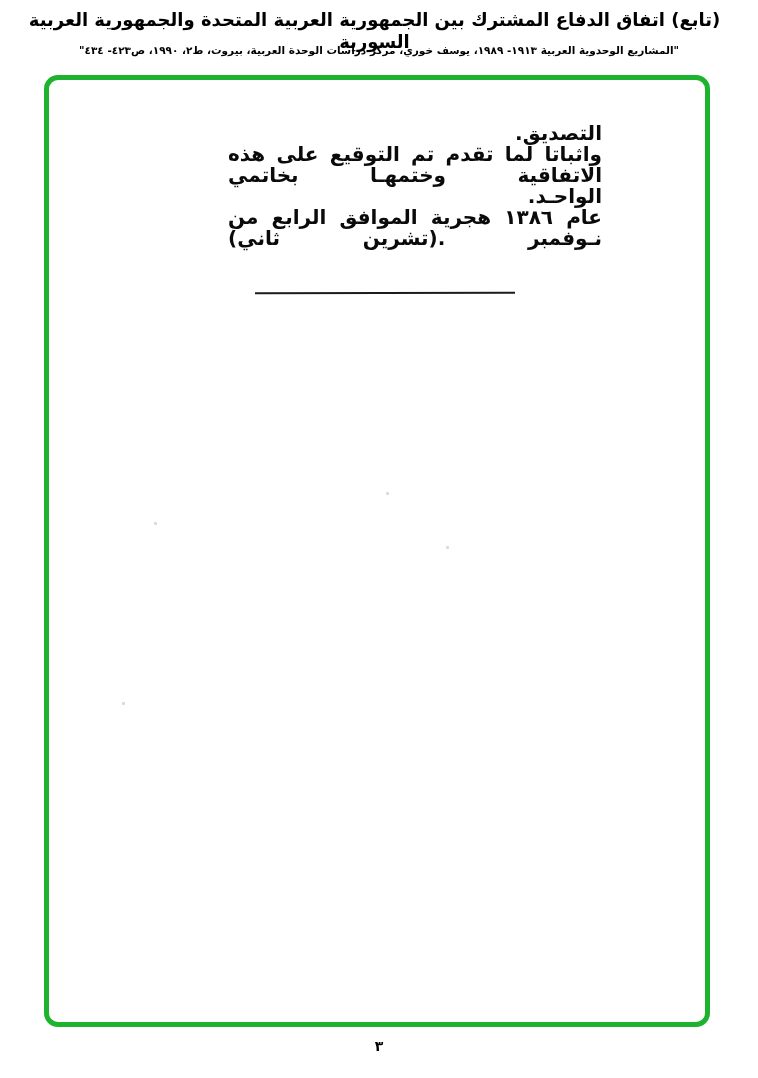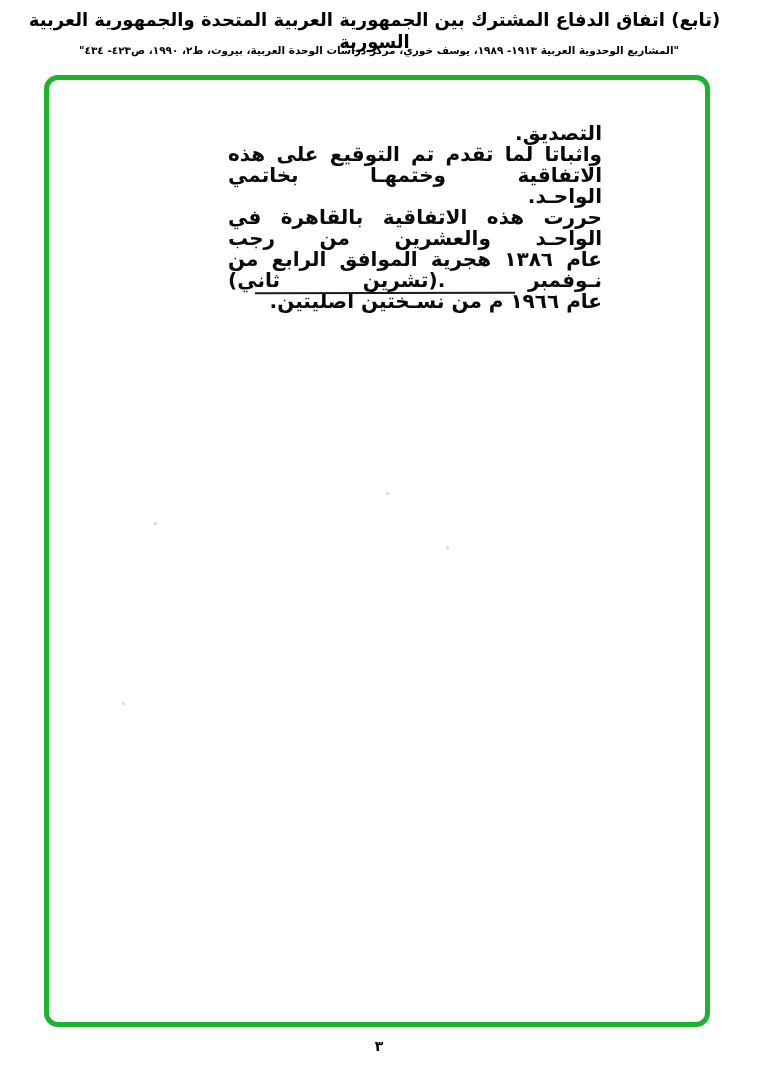--- a/index.html
+++ b/index.html
@@ -83,23 +83,21 @@
 <div class="header-title">(تابع) اتفاق الدفاع المشترك بين الجمهورية العربية المتحدة والجمهورية العربية السورية</div>
 
 <div class="header-citation">"المشاريع الوحدوية العربية ١٩١٣- ١٩٨٩، يوسف خوري، مركز دراسات الوحدة العربية، بيروت، ط٢، ١٩٩٠، ص٤٢٣- ٤٣٤"</div>
 
 <div class="frame" style="border-color: rgb(29, 179, 46);"></div>
 
 <div class="text-block">
   <div class="line start">التصديق.</div>
   <div class="line full">واثباتا لما تقدم تم التوقيع على هذه الاتفاقية وختمهـا بخاتمي</div>
   <div class="line start">الواحـد.</div>
-  <div class="line full">حررت هذه الاتفاقية بالقاهرة في الواحـد والعشرين من رجب</div>
   <div class="line full">عام ١٣٨٦ هجرية الموافق الرابع من نـوفمبر .(تشرين ثاني)</div>
-  <div class="line start">عام ١٩٦٦ م من نسـختين اصليتين.</div>
 </div>
 
 <div class="rule"></div>
 
 <div class="speck s1"></div>
 <div class="speck s2"></div>
 <div class="speck s3"></div>
 <div class="speck s4"></div>
 
 <div class="page-number">٣</div>

